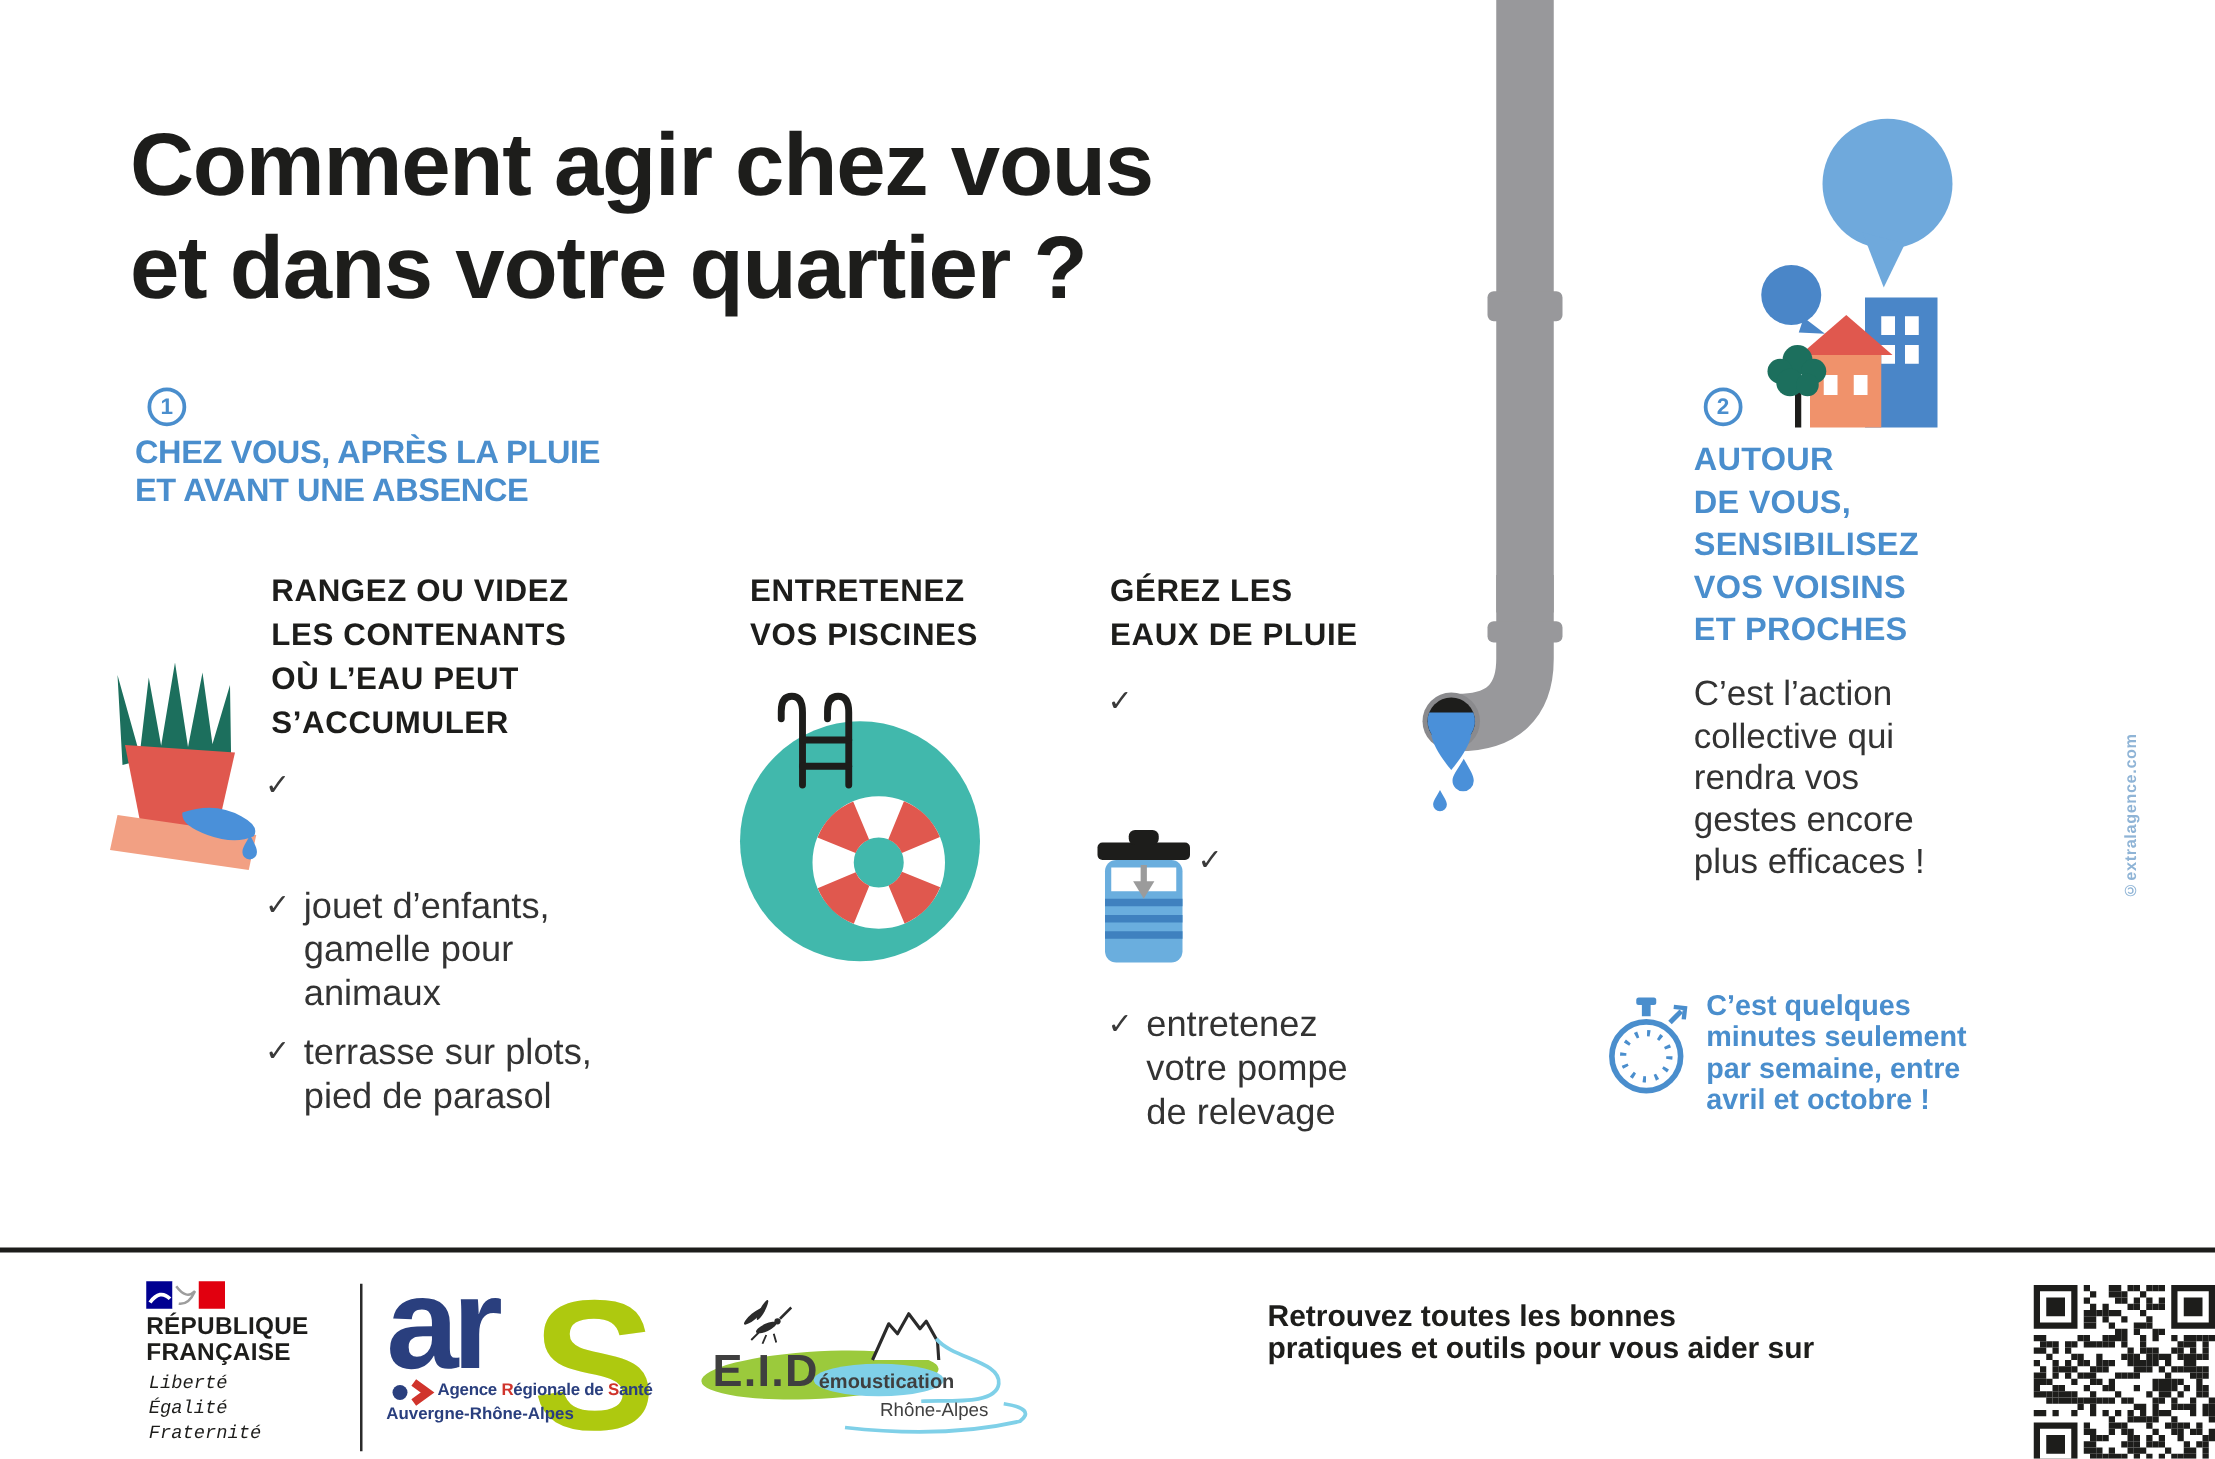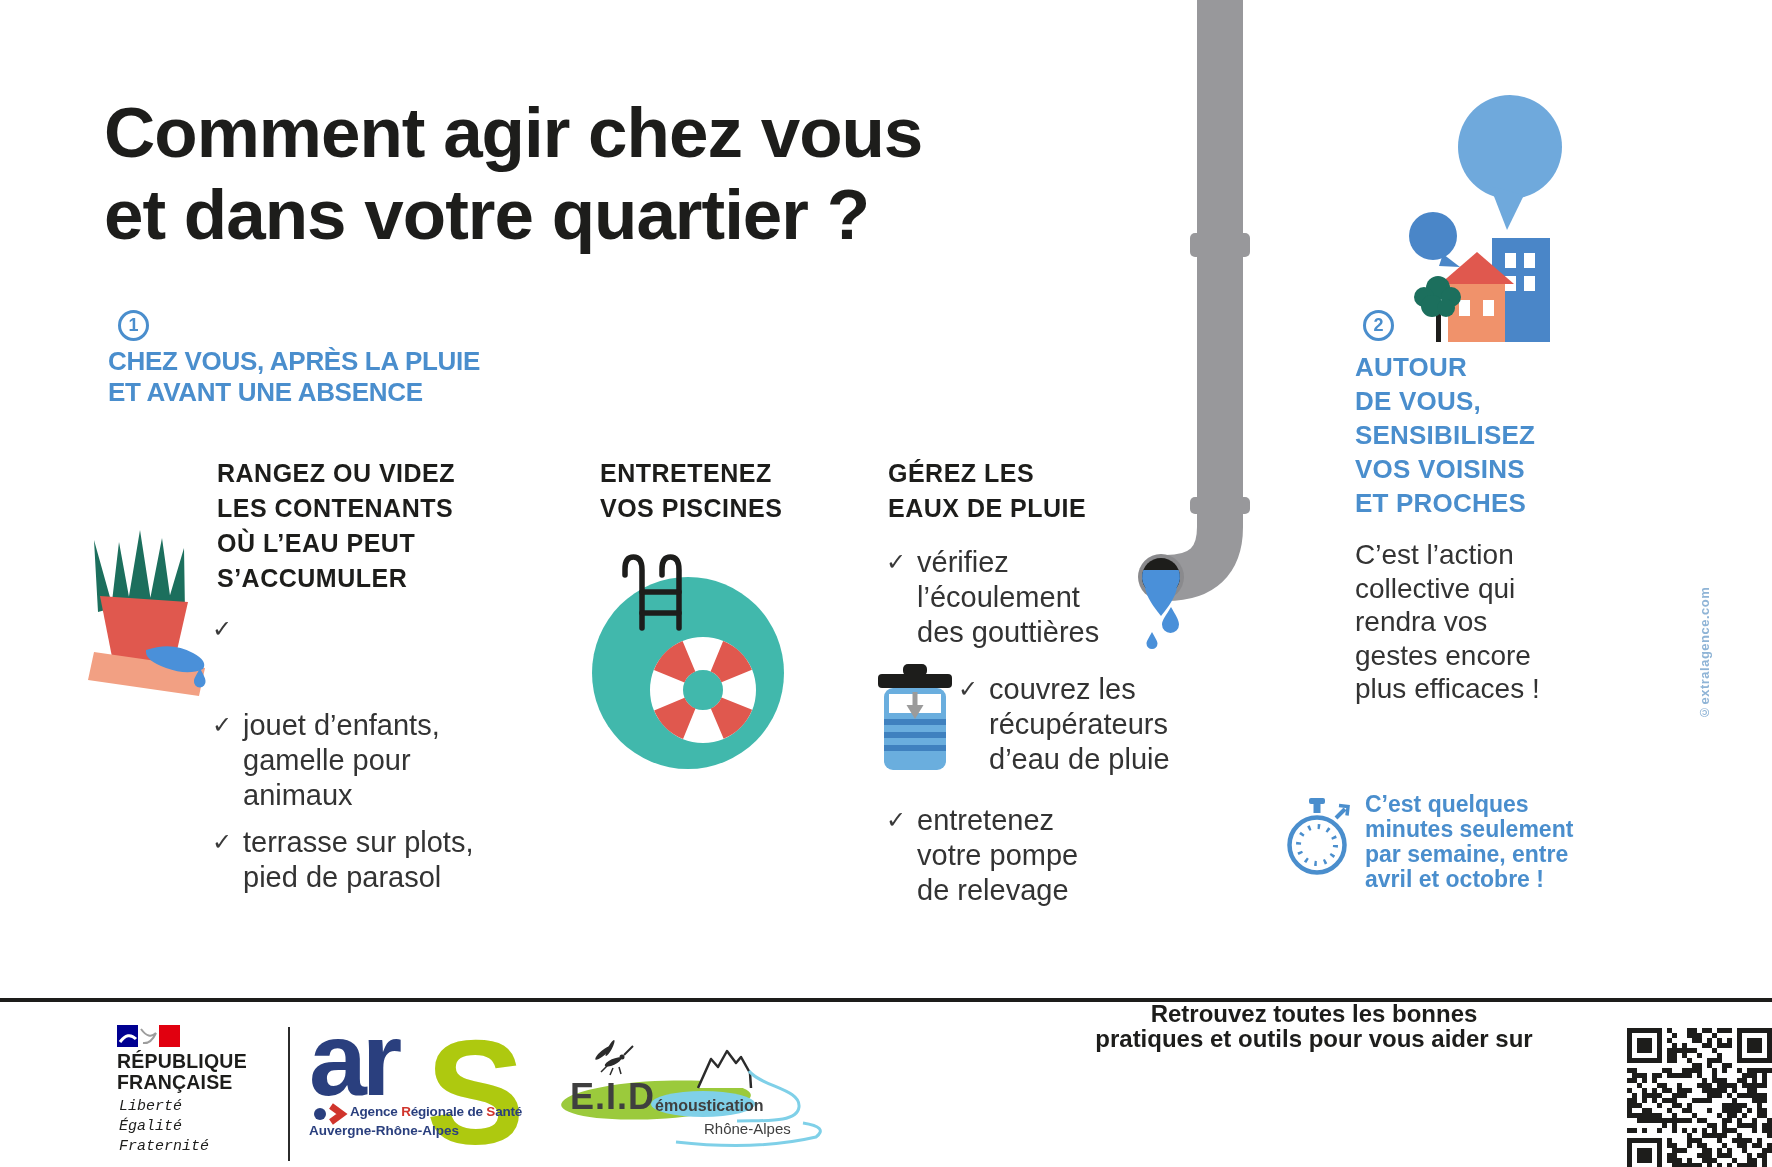--- a/index.html
+++ b/index.html
@@ -32,21 +32,21 @@
   .rf-motto{left:119px;top:1097px;font-family:Liberation Mono, monospace;font-style:italic;font-size:15px;line-height:20px;color:#1d1d1b}
   .vdiv{left:288px;top:1027px;width:2px;height:134px;background:#2b2b2b}
   .ars-ar{left:309px;top:1007px;font-size:104px;line-height:1;font-weight:bold;letter-spacing:-5px;color:var(--ars-navy,#2a3f7e)}
   .ars-s{left:426px;top:1019px;font-size:148px;line-height:1;font-weight:bold;color:var(--ars-lime,#aec90f)}
   .ars-tag{left:350px;top:1104px;font-size:13.5px;font-weight:bold;color:var(--ars-navy,#2a3f7e);letter-spacing:-0.2px}
   .ars-tag .red{color:#d0342c}
   .ars-region{left:309px;top:1123px;font-size:13.5px;font-weight:bold;color:var(--ars-navy,#2a3f7e)}
   .eid-name{left:570px;top:1076px;font-size:36px;font-weight:bold;letter-spacing:1px;color:#3f3f3f}
   .eid-sub{left:655px;top:1097px;font-size:16px;font-weight:bold;color:#3f3f3f}
   .eid-region{left:704px;top:1120px;font-size:15px;color:#3f3f3f}
-  .info{right:158px;top:1001px;text-align:center;width:600px;color:#1d1d1b}
+  .info{right:158px;top:1041px;text-align:left;width:600px;color:#1d1d1b}
   .info-b{font-size:24px;font-weight:bold;line-height:25px}
   .info-u{font-size:24px;line-height:25px}
 </style>
 </head>
 <body>
 
 <svg class="layer" width="1772" height="1167" viewBox="0 0 1772 1167">
 
   <g>
     <rect x="1197" y="0" width="46" height="490" fill="#98989b"></rect>
@@ -532,29 +532,23 @@
 pied de parasol</span>
 </div>
 
 <div class="abs txt colhead ml" style="left:600px;top:456px;width:260px">ENTRETENEZ
 VOS PISCINES</div>
 
 <div class="abs txt colhead ml" style="left:888px;top:456px;width:280px">GÉREZ LES
 EAUX DE PLUIE</div>
 <div class="abs txt item" style="left:886px;top:545px">
   <span class="check">✓</span>
-  <span class="ml">vérifiez
-l’écoulement
-des gouttières</span>
 </div>
 <div class="abs txt item" style="left:958px;top:672px">
   <span class="check">✓</span>
-  <span class="ml">couvrez les
-récupérateurs
-d’eau de pluie</span>
 </div>
 <div class="abs txt item" style="left:886px;top:803px">
   <span class="check">✓</span>
   <span class="ml">entretenez
 votre pompe
 de relevage</span>
 </div>
 
 <div class="abs txt circnum" style="left:1363px;top:310px">
   <span>2</span>

